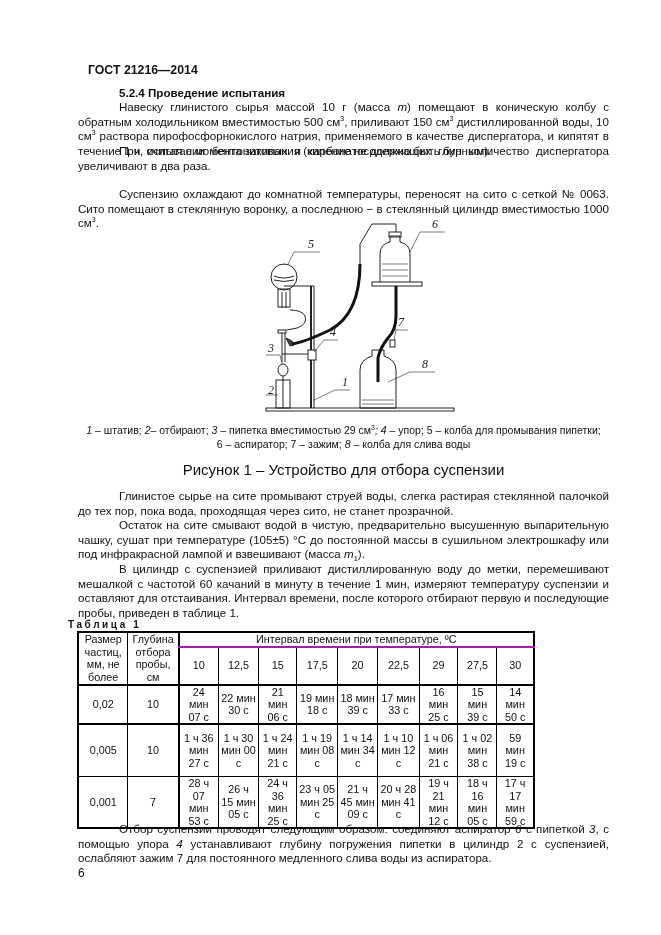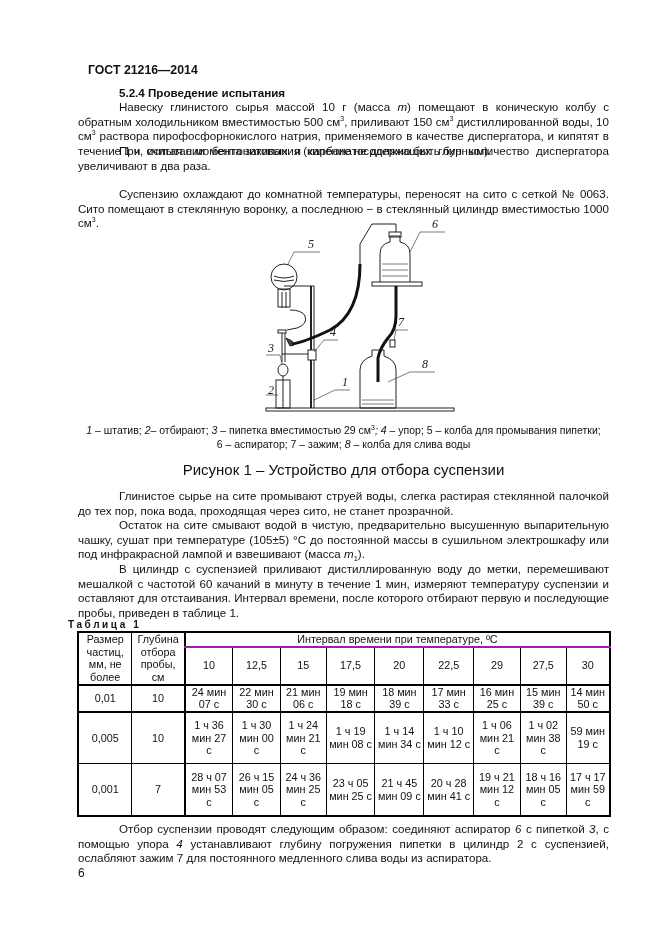--- a/index.html
+++ b/index.html
@@ -10,21 +10,21 @@
   .para { position: absolute; left: 78px; width: 531px; line-height: 14.6px; text-align: justify; }
   .indent { text-indent: 41px; }
   .sec-title { font-weight: bold; text-indent: 41px; }
   sup { font-size: 7px; vertical-align: super; line-height: 0; }
   sub { font-size: 7.5px; vertical-align: sub; line-height: 0; }
   .ital { font-style: italic; }
   .figure { left: 260px; top: 212px; width: 200px; height: 205px; }
   .caption { position: absolute; left: 78px; width: 531px; text-align: center; font-size: 10.5px; line-height: 13.5px; }
   .fig-title { position: absolute; left: 78px; width: 531px; text-align: center; font-size: 15px; }
   .table-label { left: 68px; top: 619px; font-size: 10px; letter-spacing: 2.6px; font-weight: bold; }
-  table.t1 { position: absolute; left: 77px; top: 631px; width: 534px; border-collapse: collapse;
+  table.t1 { position: absolute; left: 77px; top: 631px; width: 458px; border-collapse: collapse;
              font-size: 10.8px; line-height: 12.6px; }
   table.t1 td { border: 1px solid #000; text-align: center; vertical-align: middle; padding: 0 2px; }
   table.t1 { border: 2px solid #000; }
   table.t1 tr.thick-top td { border-top: 2px solid #000; }
   table.t1 td.bl { border-left: 2px solid #000; }
   .pagenum { left: 78px; top: 866px; font-size: 12px; }
 </style>
 </head>
 <body>
 
@@ -158,21 +158,21 @@
     <td>12,5</td>
     <td>15</td>
     <td>17,5</td>
     <td>20</td>
     <td>22,5</td>
     <td>29</td>
     <td>27,5</td>
     <td>30</td>
   </tr>
   <tr class="thick-top" style="height:26px">
-    <td>0,01</td>
+    <td>0,02</td>
     <td>10</td>
     <td class="bl">24 мин 07 с</td>
     <td>22 мин 30 с</td>
     <td>21 мин 06 с</td>
     <td>19 мин 18 с</td>
     <td>18 мин 39 с</td>
     <td>17 мин 33 с</td>
     <td>16 мин 25 с</td>
     <td>15 мин 39 с</td>
     <td>14 мин 50 с</td>

